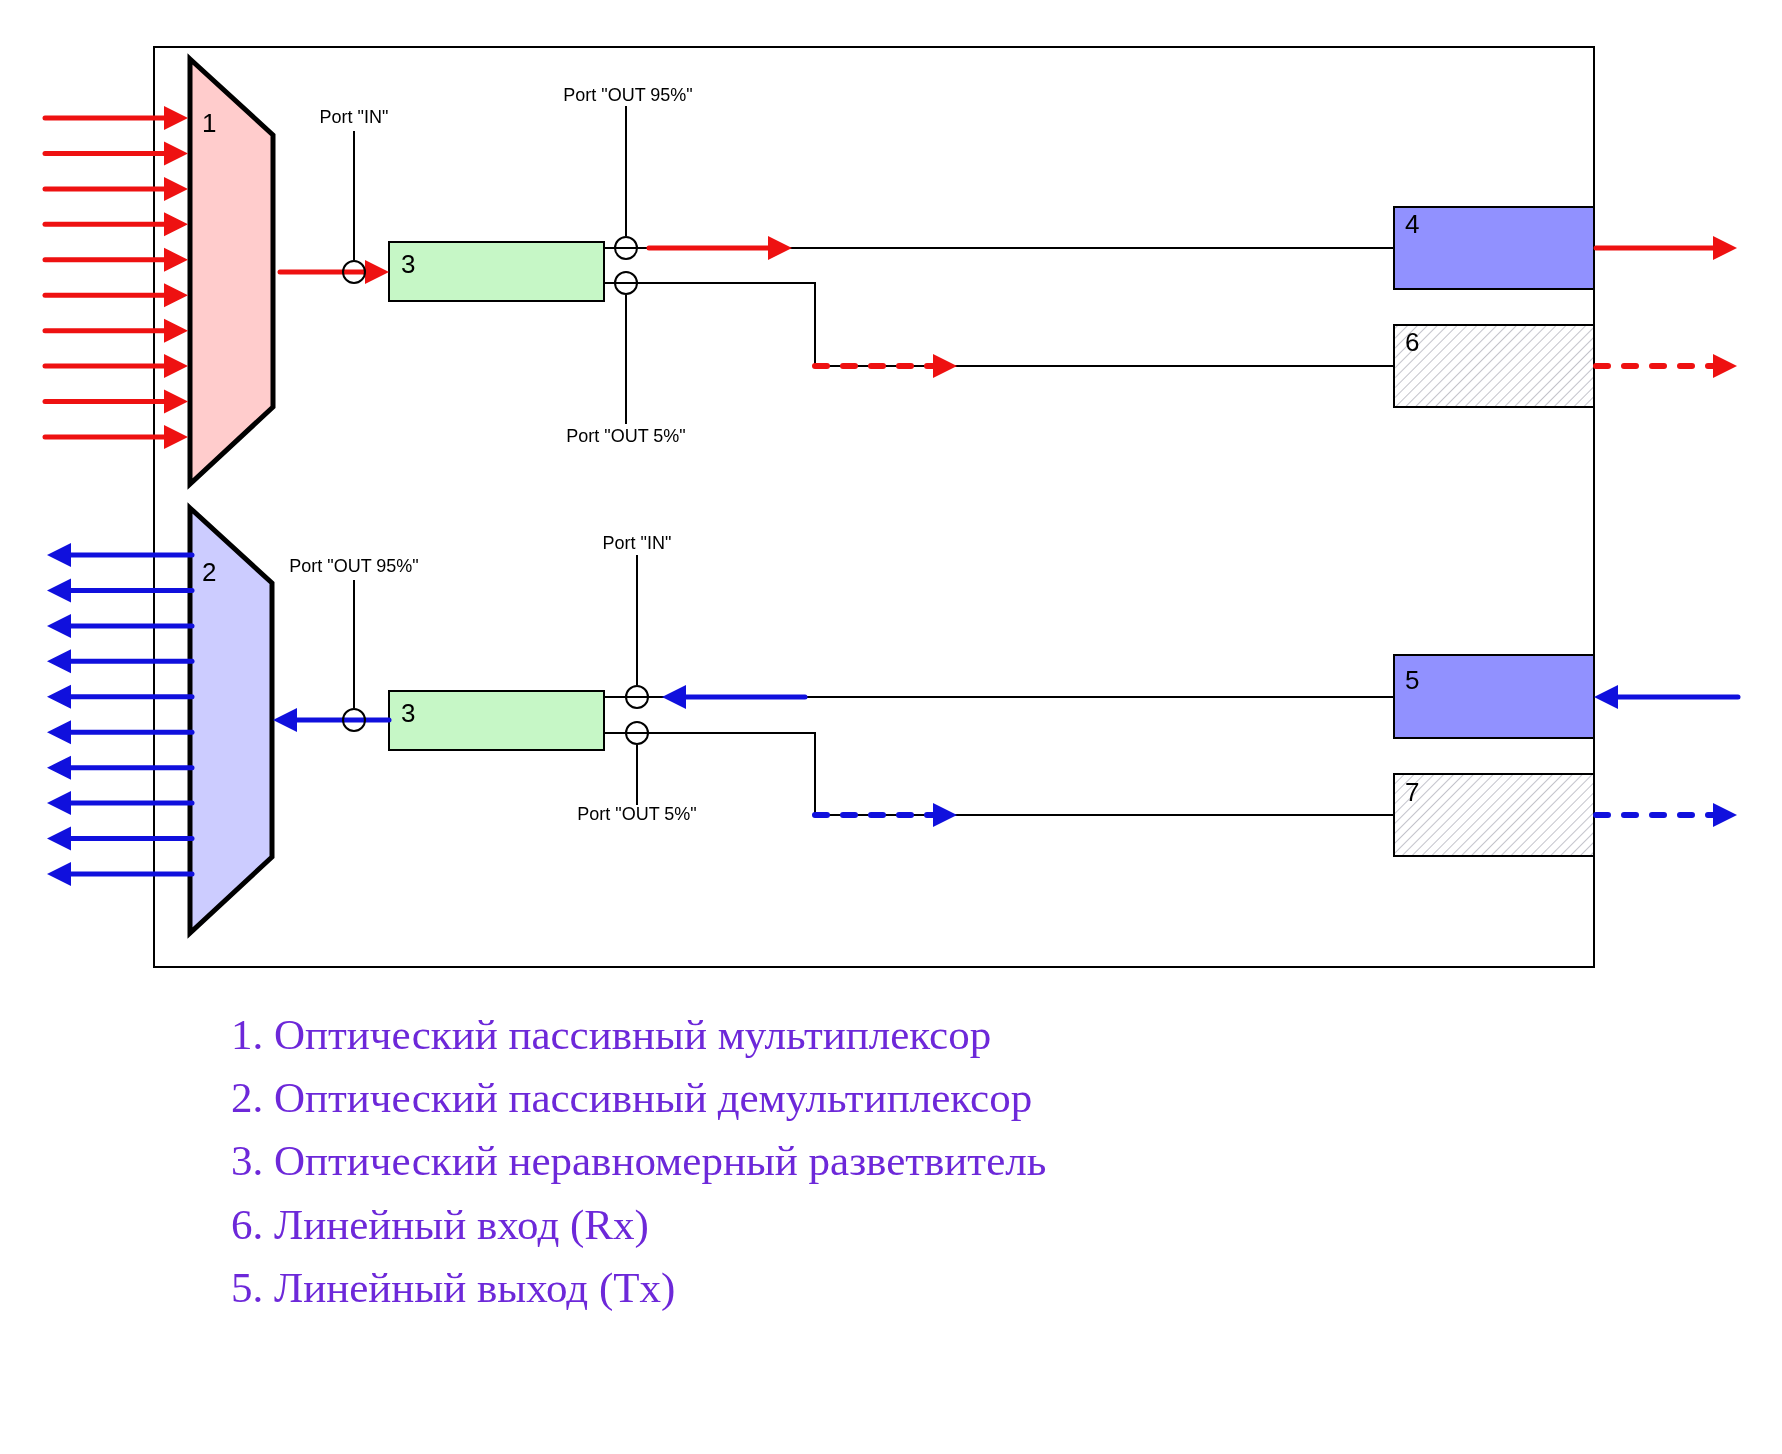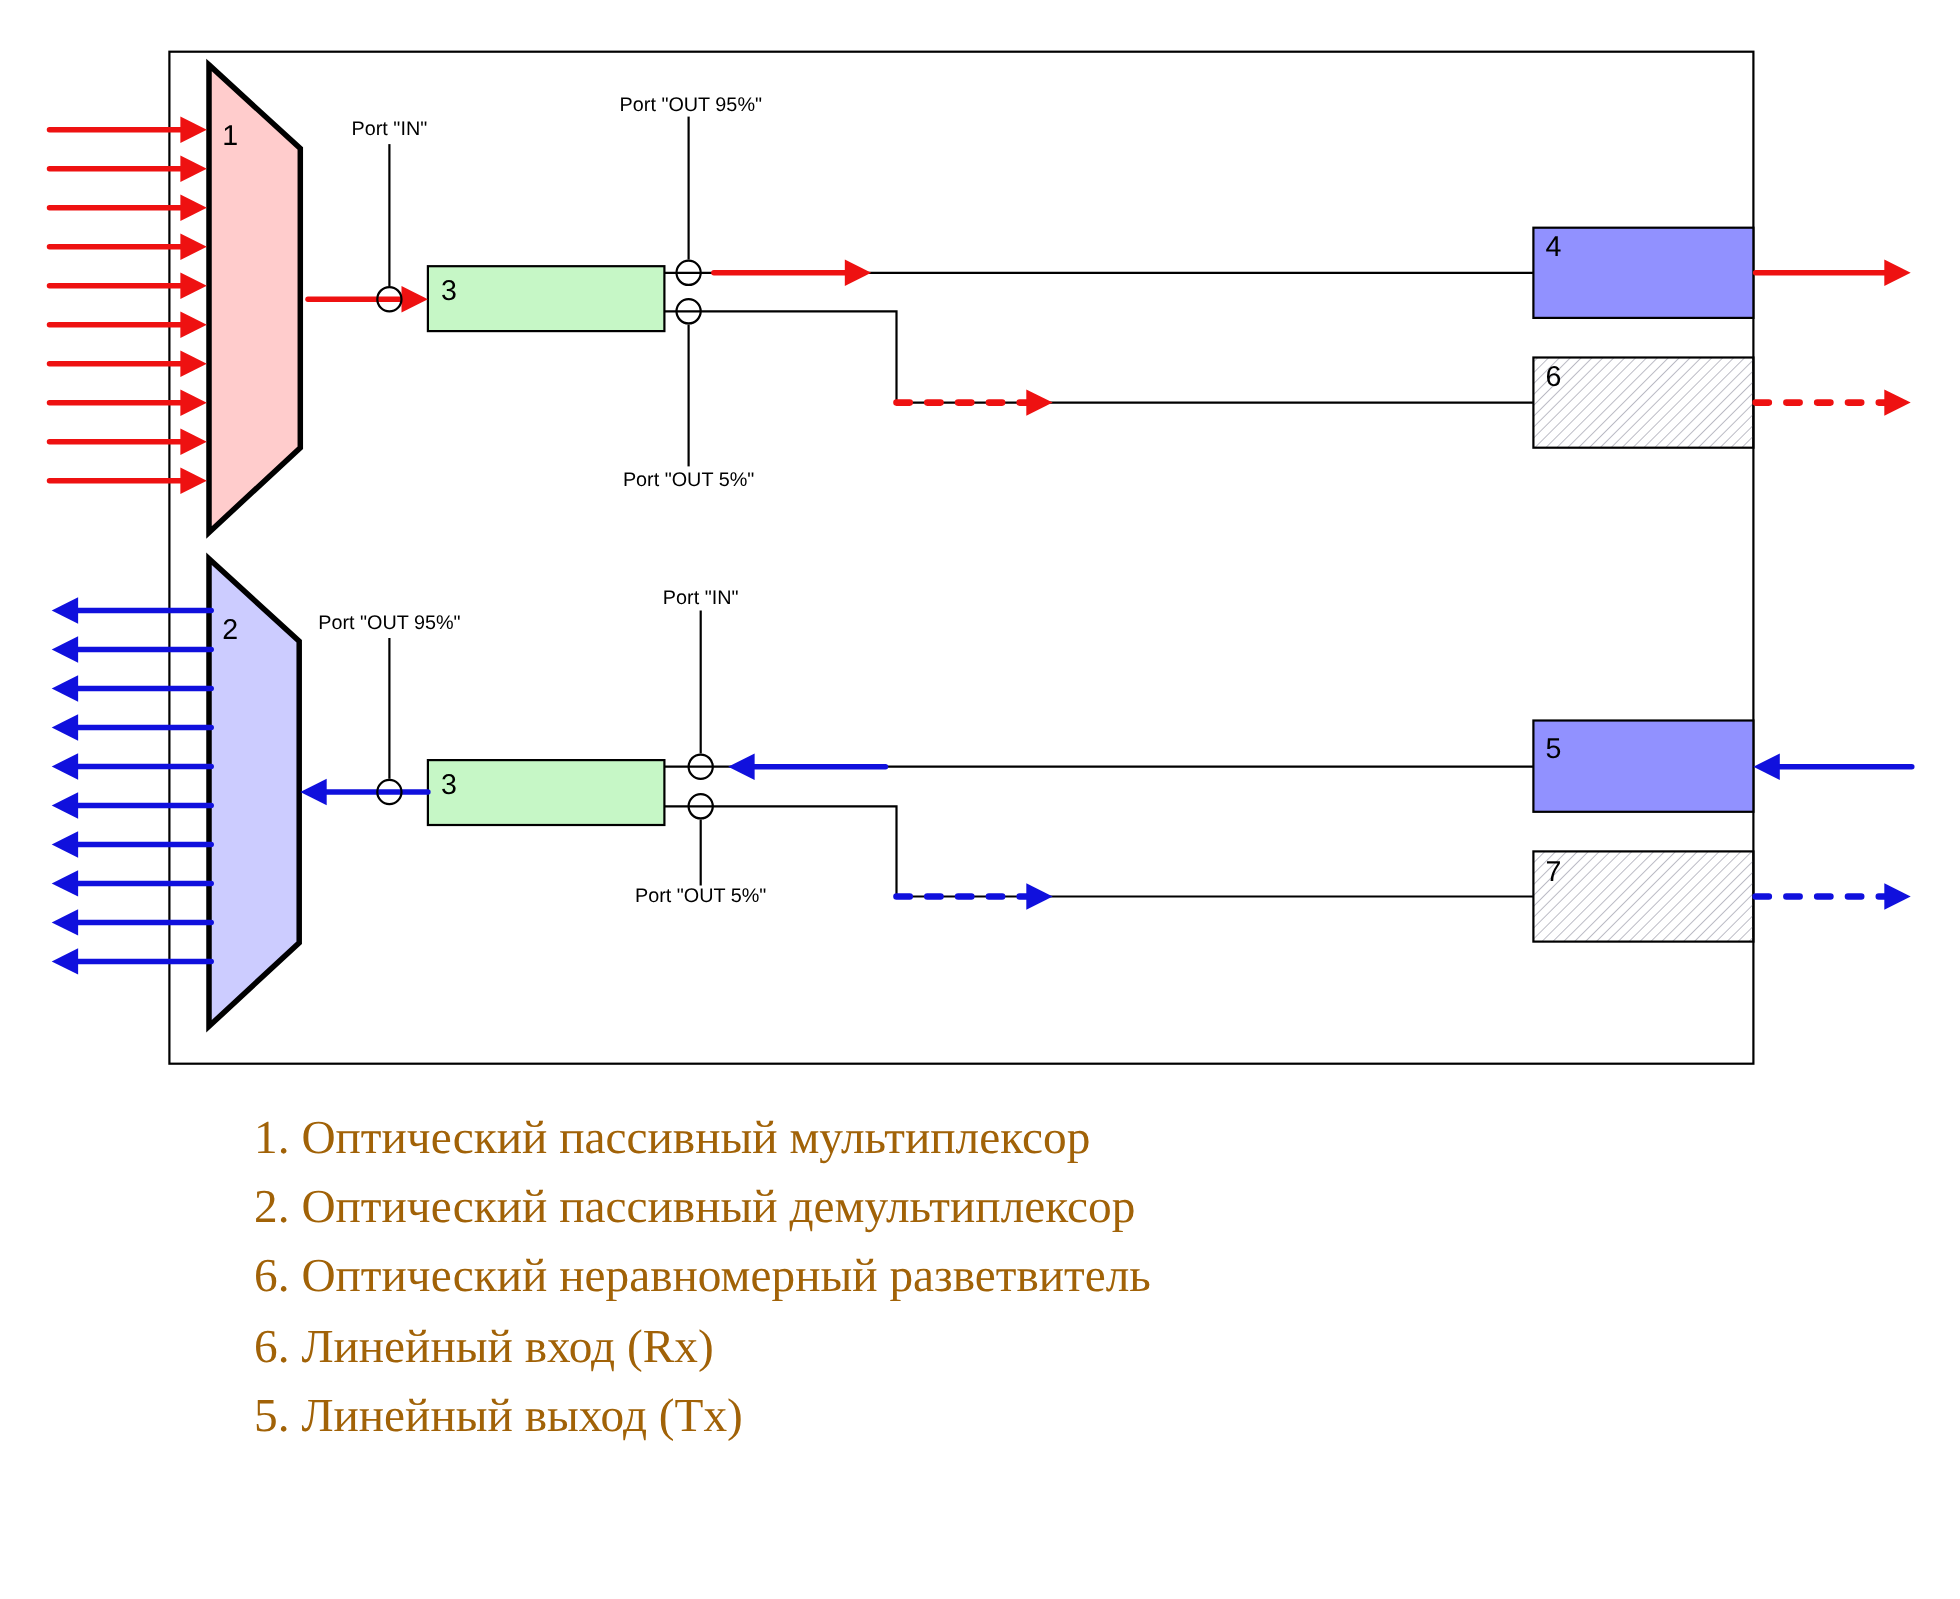--- a/index.html
+++ b/index.html
@@ -1,21 +1,21 @@
 <!DOCTYPE html>
 <html><head>
 <meta charset="utf-8">
 <style>
   html, body { margin: 0; padding: 0; background: #ffffff; }
   body { width: 1782px; height: 1454px; position: relative; overflow: hidden; }
   #diagram { position: absolute; left: 0; top: 0; }
   .port-label { font-family: "Liberation Sans", sans-serif; font-size: 18px; fill: #000; }
   .box-label { font-family: "Liberation Sans", sans-serif; font-size: 26px; fill: #000; }
   .legend { position: absolute; left: 231px; top: 1003px; margin: 0; padding: 0; list-style: none;
-            font-family: "Liberation Serif", serif; font-size: 43px; line-height: 63.2px; color: #a16207; }
+            font-family: "Liberation Serif", serif; font-size: 43px; line-height: 63.2px; color: #6d28d9; }
   .legend li { white-space: nowrap; }
 </style>
 </head>
 <body>
 
 <svg id="diagram" width="1782" height="990" viewBox="0 0 1782 990" xmlns="http://www.w3.org/2000/svg">
   <defs>
     <pattern id="hatch" patternUnits="userSpaceOnUse" width="7" height="7" patternTransform="rotate(45)">
       <line id="hatch-line" x1="0" y1="0" x2="0" y2="7" stroke="#9a9aa8" stroke-width="1.2"></line>
     </pattern>
@@ -131,16 +131,16 @@
   <text class="port-label" x="628" y="101" text-anchor="middle">Port "OUT 95%"</text>
   <text class="port-label" x="626" y="442" text-anchor="middle">Port "OUT 5%"</text>
   <text class="port-label" x="354" y="572" text-anchor="middle">Port "OUT 95%"</text>
   <text class="port-label" x="637" y="549" text-anchor="middle">Port "IN"</text>
   <text class="port-label" x="637" y="820" text-anchor="middle">Port "OUT 5%"</text>
 </svg>
 
 <ol class="legend">
   <li>1. Оптический пассивный мультиплексор</li>
   <li>2. Оптический пассивный демультиплексор</li>
-  <li>6. Оптический неравномерный разветвитель</li>
+  <li>3. Оптический неравномерный разветвитель</li>
   <li>6. Линейный вход (Rx)</li>
   <li>5. Линейный выход (Tx)</li>
 </ol>
 
 </body></html>

